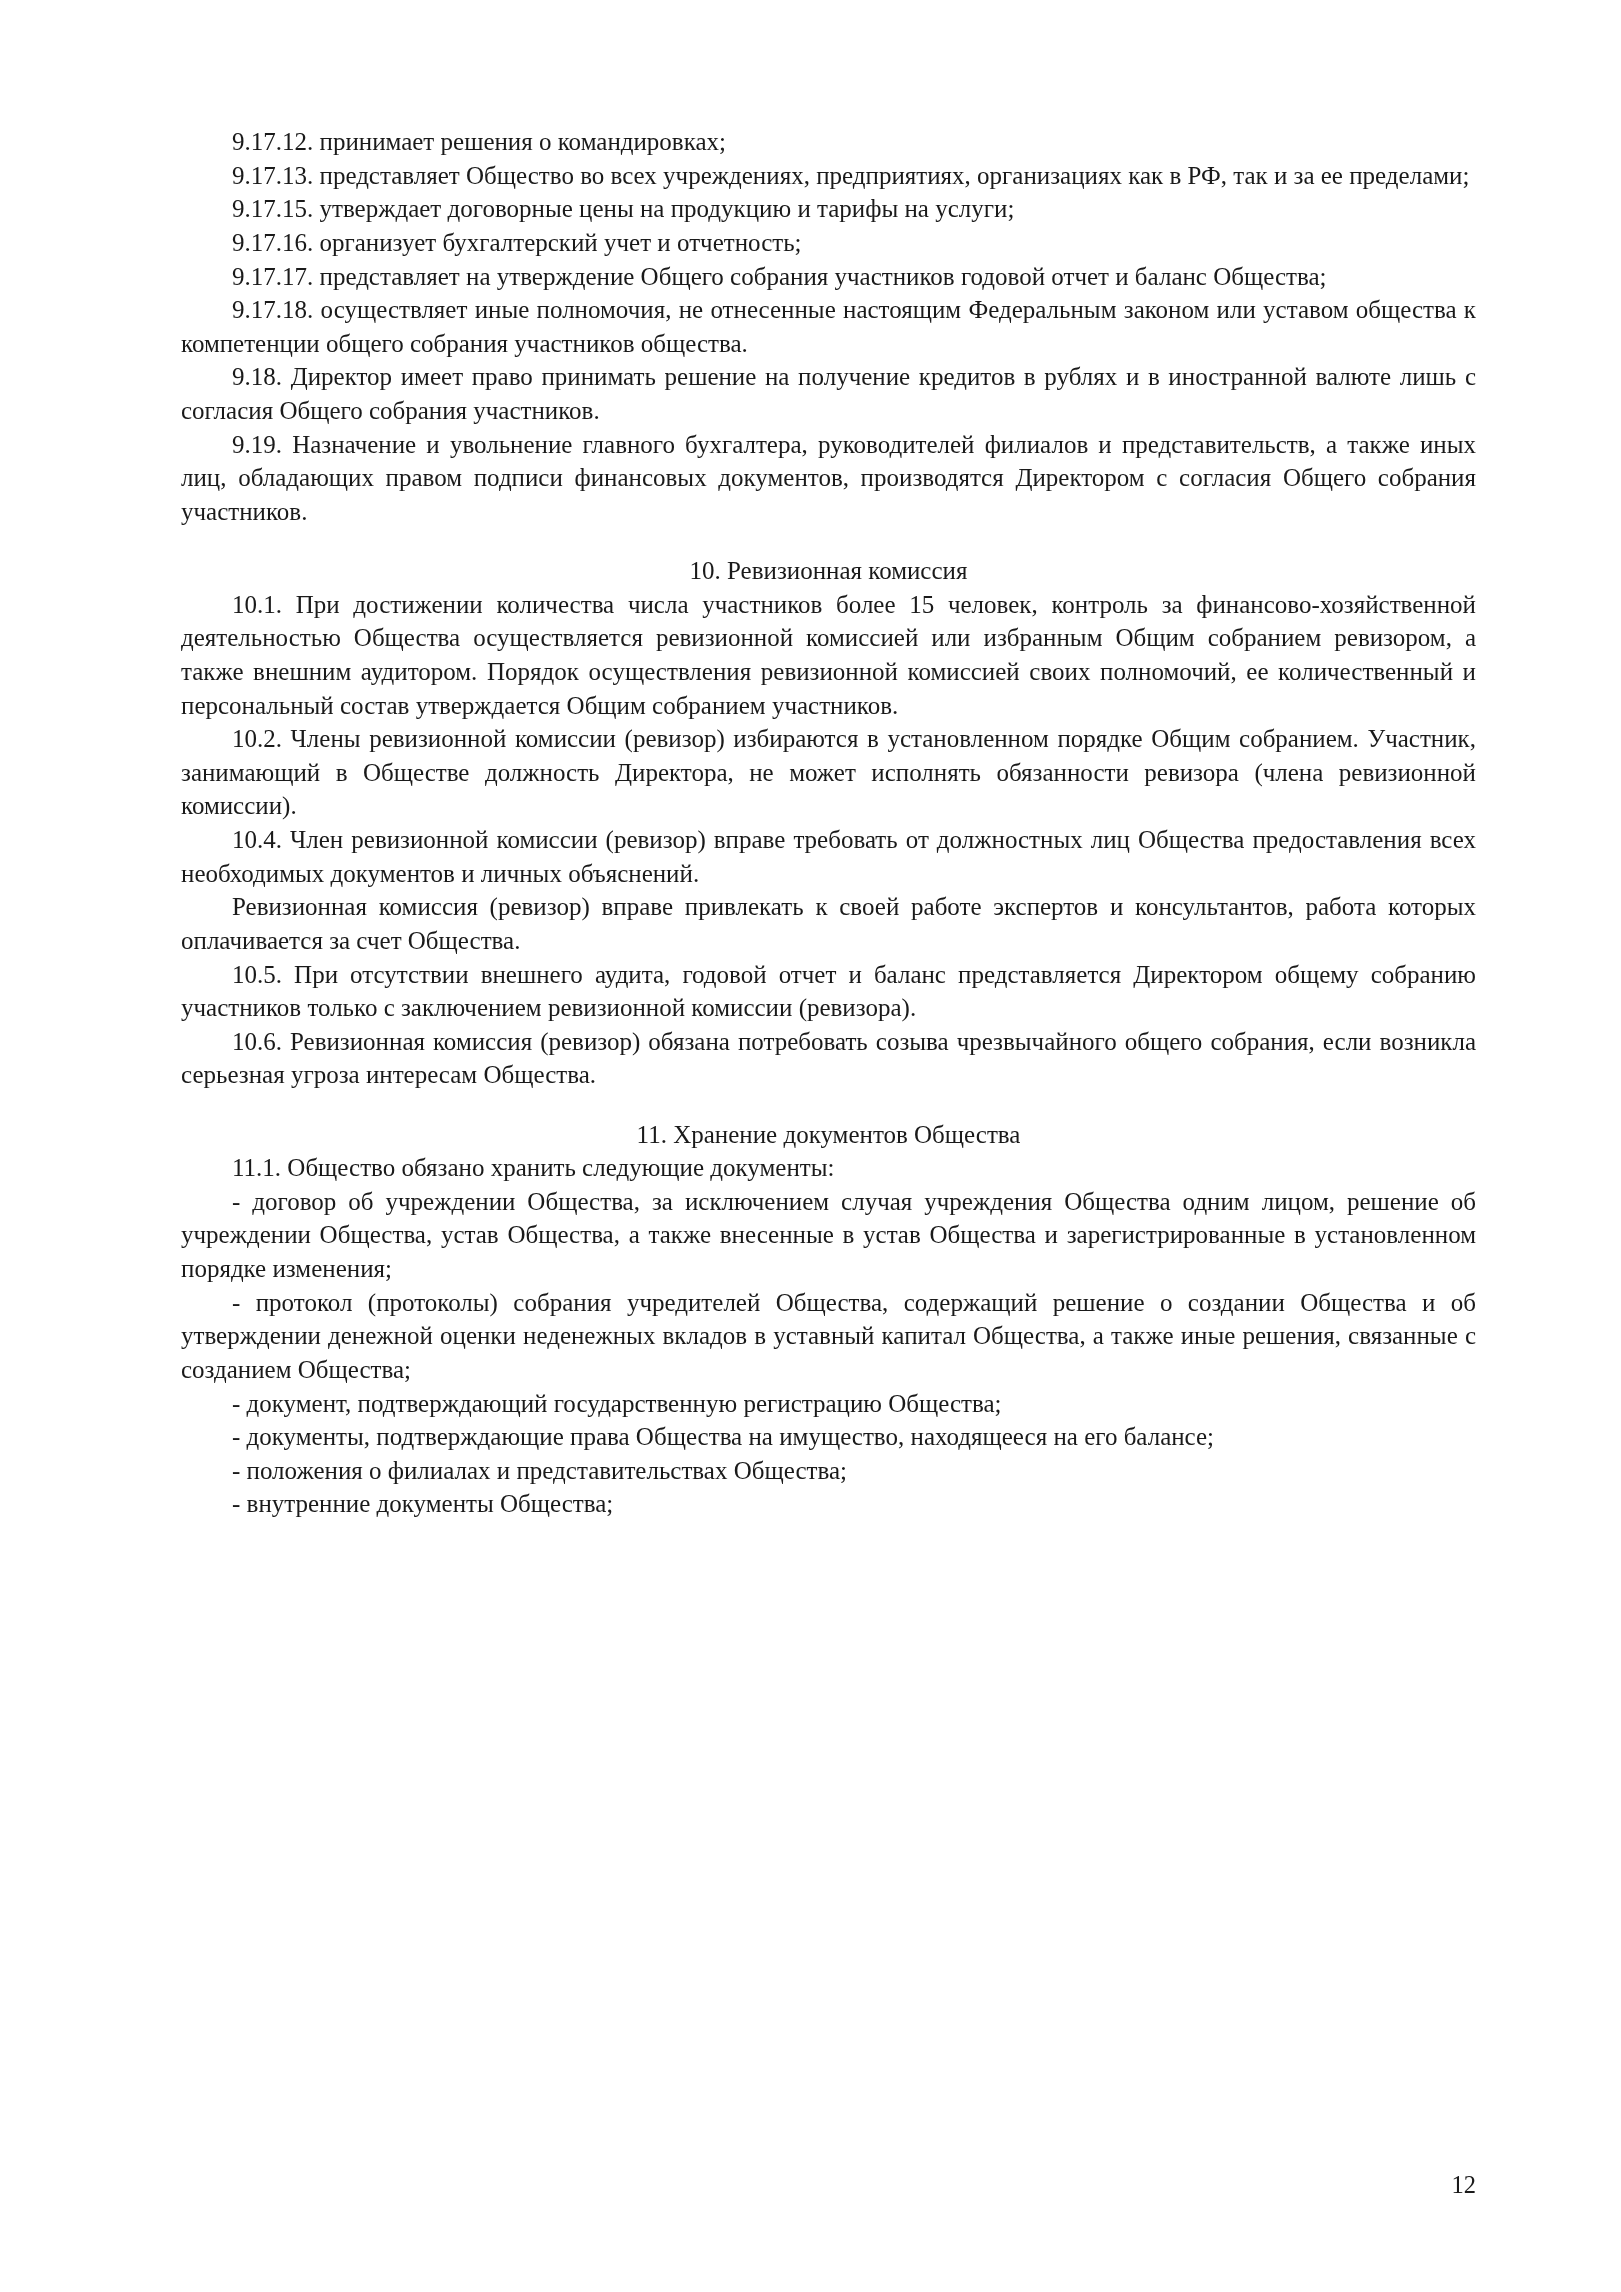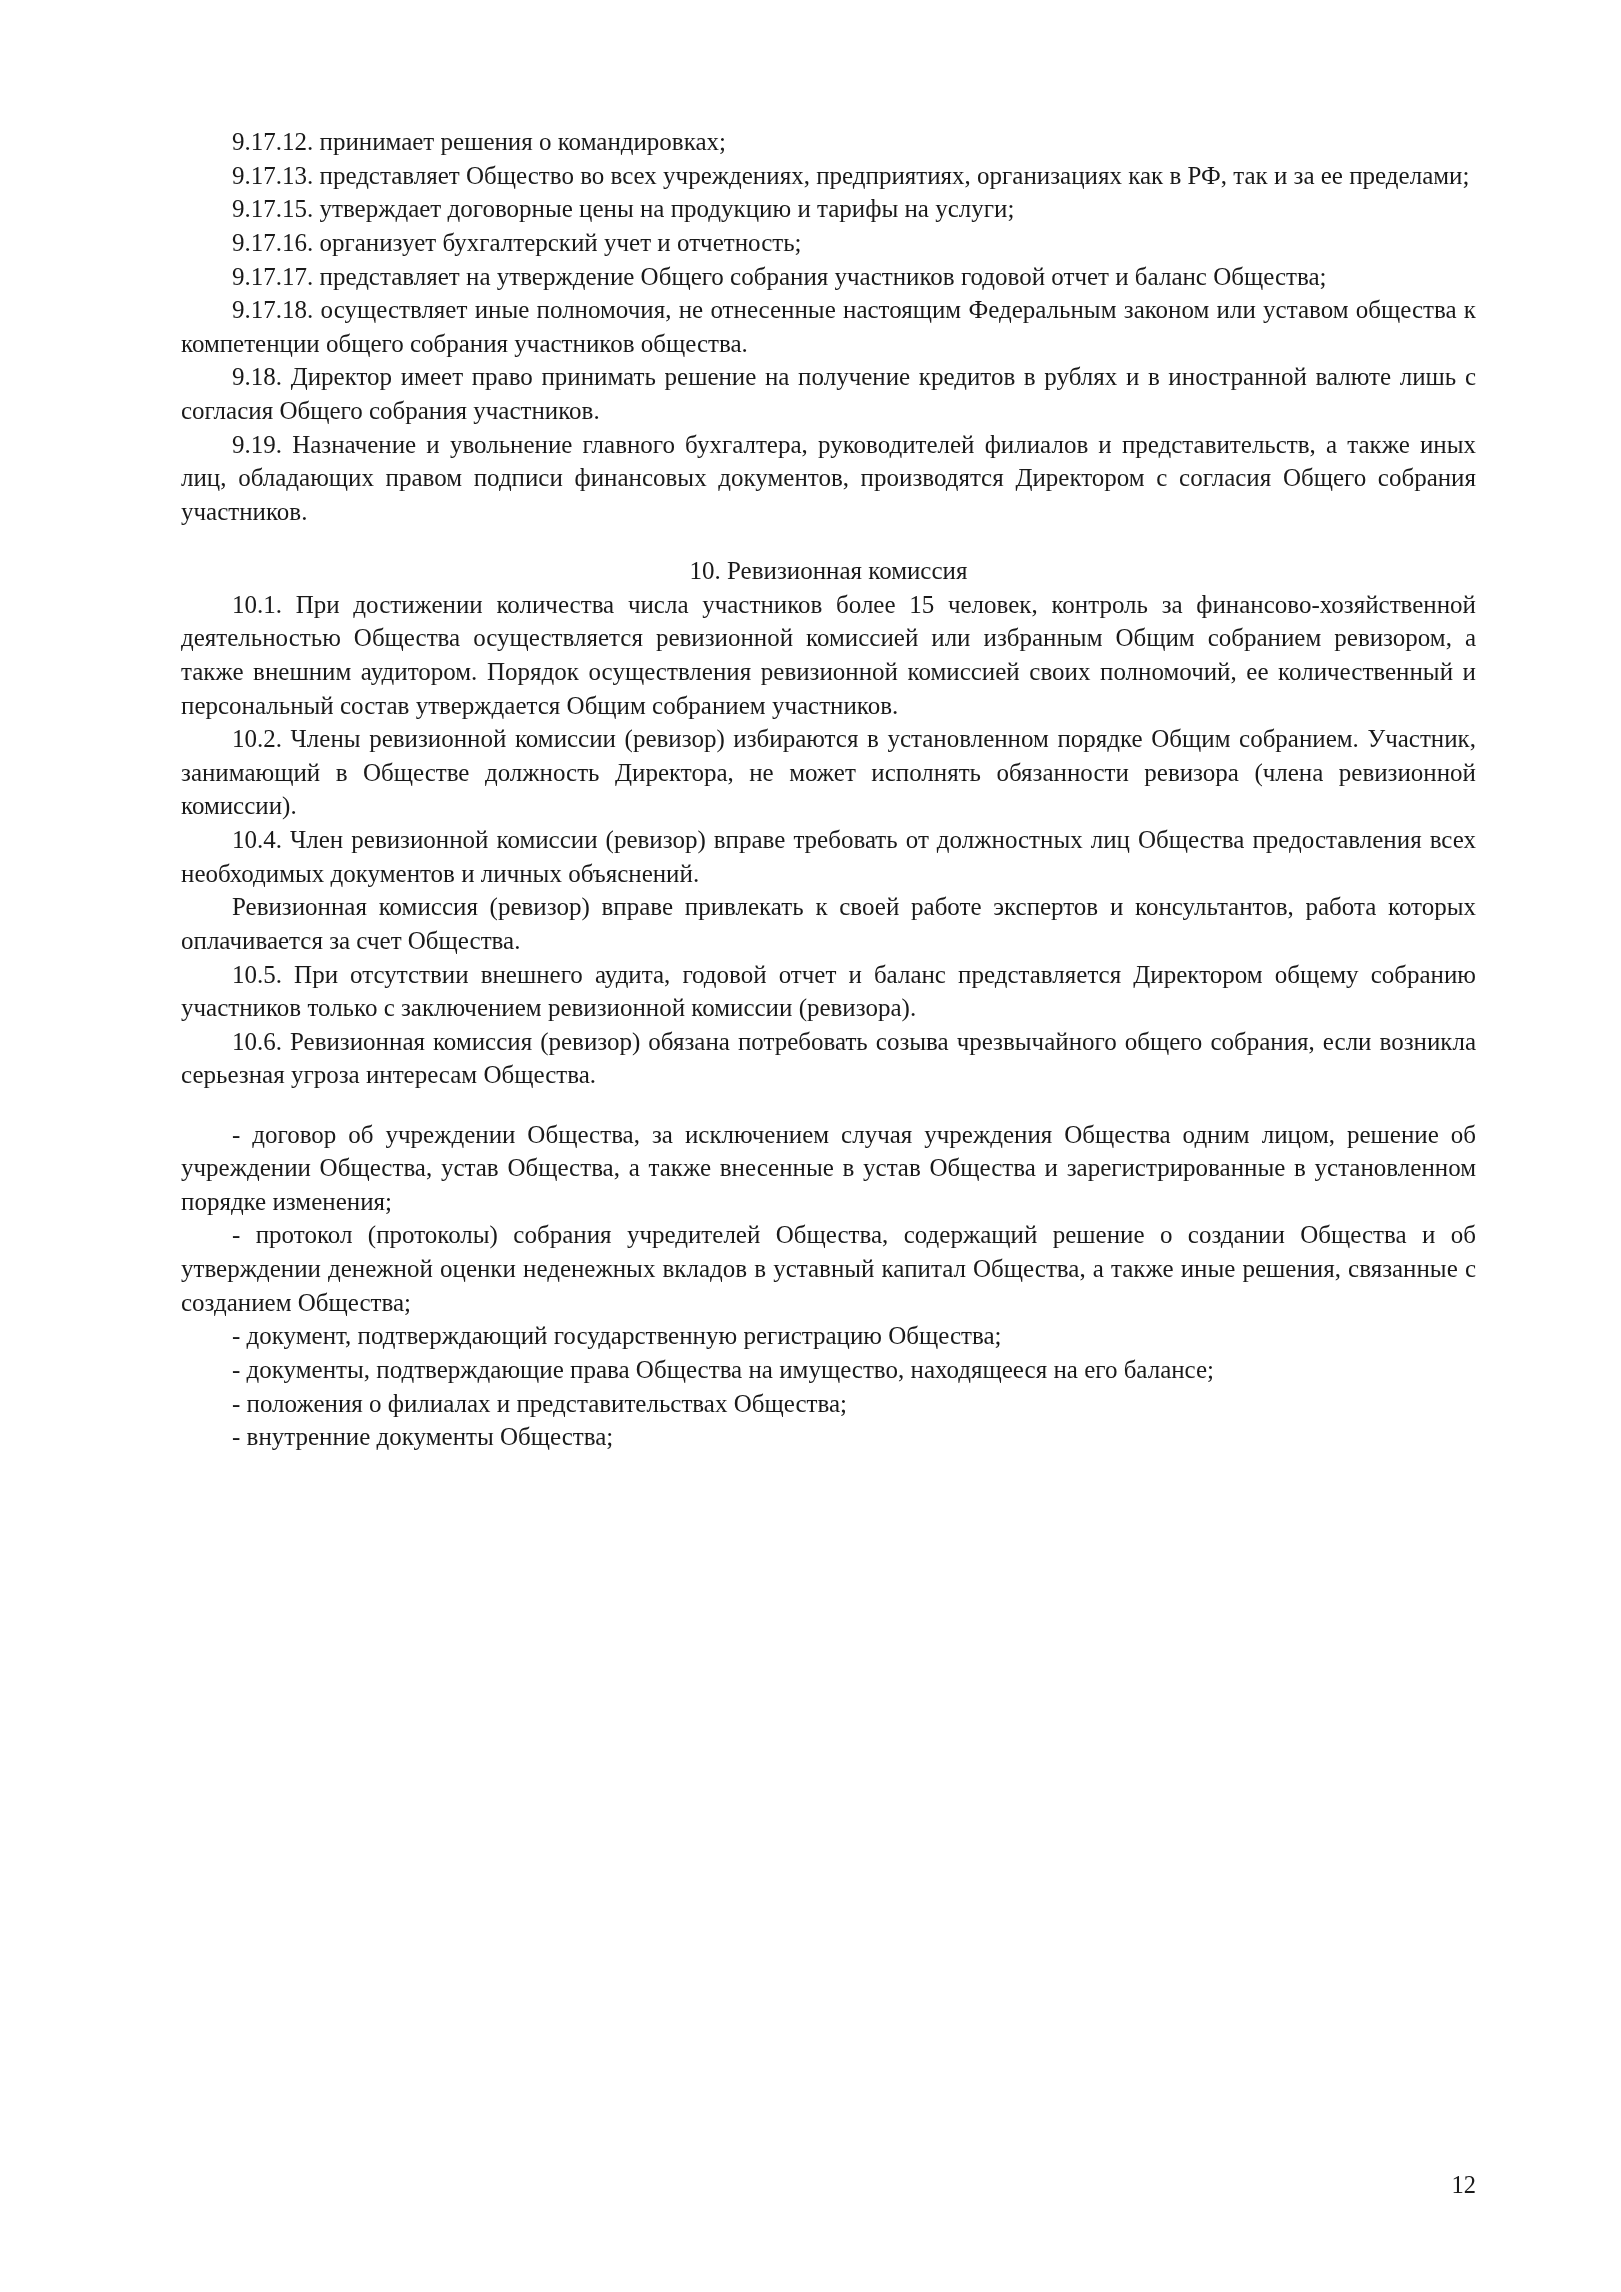--- a/index.html
+++ b/index.html
@@ -68,21 +68,23 @@
     <h2 class="section">10. Ревизионная комиссия</h2>
 
     <p>10.1. При достижении количества числа участников более 15 человек, контроль за финансово-хозяйственной деятельностью Общества осуществляется ревизионной комиссией или избранным Общим собранием ревизором, а также внешним аудитором. Порядок осуществления ревизионной комиссией своих полномочий, ее количественный и персональный состав утверждается Общим собранием участников.</p>
     <p>10.2. Члены ревизионной комиссии (ревизор) избираются в установленном порядке Общим собранием. Участник, занимающий в Обществе должность Директора, не может исполнять обязанности ревизора (члена ревизионной комиссии).</p>
     <p>10.4. Член ревизионной комиссии (ревизор) вправе требовать от должностных лиц Общества предоставления всех необходимых документов и личных объяснений.</p>
     <p>Ревизионная комиссия (ревизор) вправе привлекать к своей работе экспертов и консультантов, работа которых оплачивается за счет Общества.</p>
     <p>10.5. При отсутствии внешнего аудита, годовой отчет и баланс представляется Директором общему собранию участников только с заключением ревизионной комиссии (ревизора).</p>
     <p>10.6. Ревизионная комиссия (ревизор) обязана потребовать созыва чрезвычайного общего собрания, если возникла серьезная угроза интересам Общества.</p>
 
     <div class="spacer-before-section"></div>
+    <h2 class="section">11. Хранение документов Общества</h2>
 
+    <p>11.1. Общество обязано хранить следующие документы:</p>
     <p>- договор об учреждении Общества, за исключением случая учреждения Общества одним лицом, решение об учреждении Общества, устав Общества, а также внесенные в устав Общества и зарегистрированные в установленном порядке изменения;</p>
     <p>- протокол (протоколы) собрания учредителей Общества, содержащий решение о создании Общества и об утверждении денежной оценки неденежных вкладов в уставный капитал Общества, а также иные решения, связанные с созданием Общества;</p>
     <p>- документ, подтверждающий государственную регистрацию Общества;</p>
     <p>- документы, подтверждающие права Общества на имущество, находящееся на его балансе;</p>
     <p>- положения о филиалах и представительствах Общества;</p>
     <p>- внутренние документы Общества;</p>
 
   </div>
 
   <div class="page-number">12</div>

